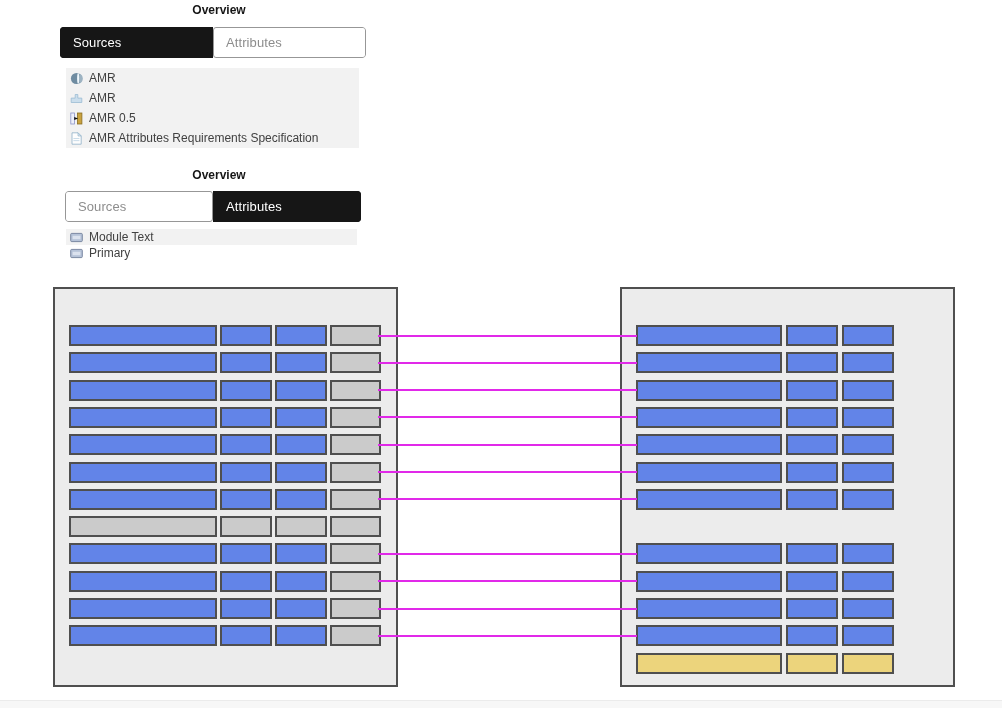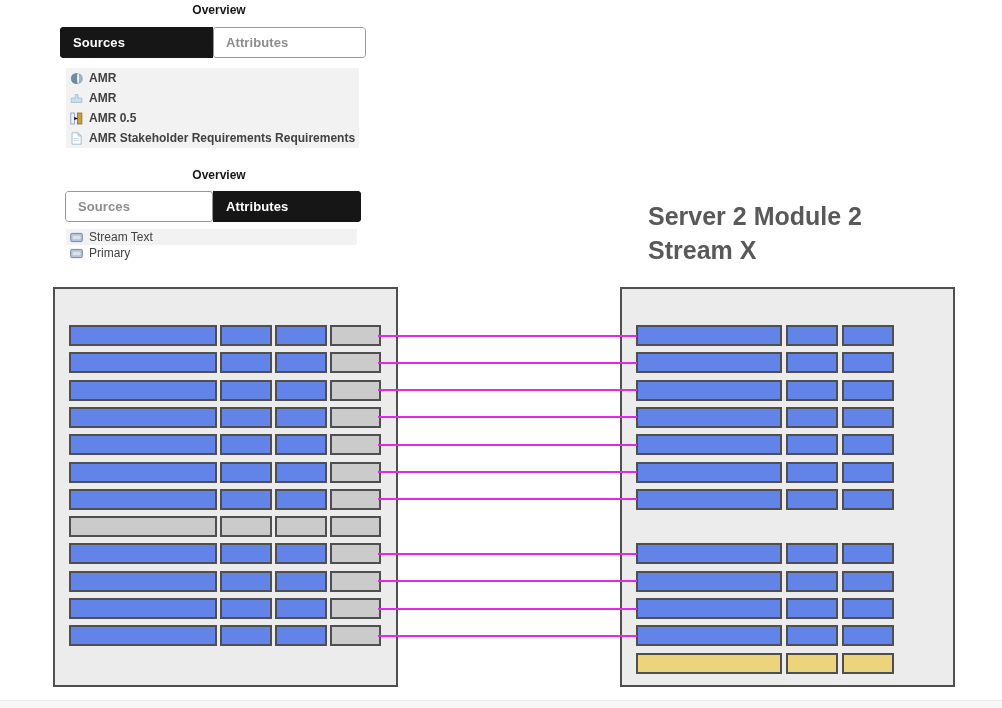--- a/index.html
+++ b/index.html
@@ -18,34 +18,34 @@
     font-size:12px; font-weight:bold; color:#161616;
   }
   .tabs {
     position:absolute; left:0; right:0; height:31px; display:flex;
     border-radius:4px; overflow:hidden;
   }
   .panel-0 .tabs { top:24px; }
   .panel-1 .tabs { top:23px; }
   .tab {
     flex:1; display:flex; align-items:center; padding-left:12px;
-    font-size:13px; box-sizing:border-box; cursor:pointer; letter-spacing:.1px;font-weight:bold;
+    font-size:13px; box-sizing:border-box; cursor:pointer; letter-spacing:.1px;
   }
   .tab.active   { background:#161616; color:#ffffff; border:1px solid #161616; }
   .tab.inactive { background:#ffffff; color:#8d8d8d; border:1px solid #979797; border-radius:3px; }
 
   .list { position:absolute; }
   .panel-0 .list { top:65px; left:6px; width:293px; background:#f2f2f2; }
   .panel-1 .list { top:61px; left:1px; width:291px; }
   .panel-1 .list .list-item:nth-child(odd) { background:#f2f2f2; }
   .list-item {
     display:flex; align-items:center; gap:6px; font-size:12px; color:#414141;
     padding-left:4px; cursor:pointer; white-space:nowrap;
   }
-  .panel-0 .list-item { height:20px;font-weight:bold; }
+  .panel-0 .list-item { height:20px; }
   .panel-1 .list-item { height:16px; }
   .list-icon { display:inline-flex; width:13px; height:13px; flex:0 0 13px; }
   .list-icon svg { width:13px; height:13px; }
 
   
   .diagram-heading {
     position:absolute; left:648px; top:200px; width:280px;
     font-size:25px; font-weight:bold; color:#595959; line-height:1.34;
   }
 
@@ -111,54 +111,53 @@
         </div>
         <div class="list-item">
           <span class="list-icon">
             <svg viewBox="0 0 13 13">
               <path d="M2 .8h6l3.2 3.2v8.2H2z" fill="#fdfdfd" stroke="#8fb0c8" stroke-width="0.8"></path>
               <path d="M8 .8v3.2h3.2z" fill="#d9e8f2" stroke="#8fb0c8" stroke-width="0.6"></path>
               <rect x="3.4" y="6" width="6" height="0.9" fill="#c4d8e6"></rect>
               <rect x="3.4" y="8.2" width="6" height="0.9" fill="#c4d8e6"></rect>
             </svg>
           </span>
-          <span>AMR Stakeholder Requirements Requirements</span>
+          <span>AMR Attributes Requirements Specification</span>
         </div>
       </div>
   </div>
 
   <div class="panel panel-1">
     <div class="panel-title">Overview</div>
     <div class="tabs">
         <div class="tab inactive">Sources</div>
         <div class="tab active">Attributes</div>
       </div>
     <div class="list">
         <div class="list-item">
           <span class="list-icon">
             <svg viewBox="0 0 13 13">
               <rect x="0.7" y="2.4" width="11.6" height="8.2" rx="1" fill="#b6c3d8" stroke="#717f9b" stroke-width="0.9"></rect>
               <rect x="2.6" y="4.8" width="7.8" height="3.4" fill="#dbe2ee"></rect>
             </svg>
           </span>
-          <span>Stream Text</span>
+          <span>Module Text</span>
         </div>
         <div class="list-item">
           <span class="list-icon">
             <svg viewBox="0 0 13 13">
               <rect x="0.7" y="2.4" width="11.6" height="8.2" rx="1" fill="#b6c3d8" stroke="#717f9b" stroke-width="0.9"></rect>
               <rect x="2.6" y="4.8" width="7.8" height="3.4" fill="#dbe2ee"></rect>
             </svg>
           </span>
           <span>Primary</span>
         </div>
       </div>
   </div>
 
-  <div class="diagram-heading">Server 2 Module 2 Stream X</div>
 
   <div class="dbox dbox-left">
       <div class="drow" style="top: 36px; left: 14px;">
         <div class="dcell" style="width: 148px; background: rgb(98, 132, 232); margin-right: 3px;"></div>
         <div class="dcell" style="width: 52px; background: rgb(98, 132, 232); margin-right: 3px;"></div>
         <div class="dcell" style="width: 52px; background: rgb(98, 132, 232); margin-right: 3px;"></div>
         <div class="dcell" style="width: 51px; background: rgb(203, 203, 203);"></div>
       </div>
       <div class="drow" style="top: 63px; left: 14px;">
         <div class="dcell" style="width: 148px; background: rgb(98, 132, 232); margin-right: 3px;"></div>

